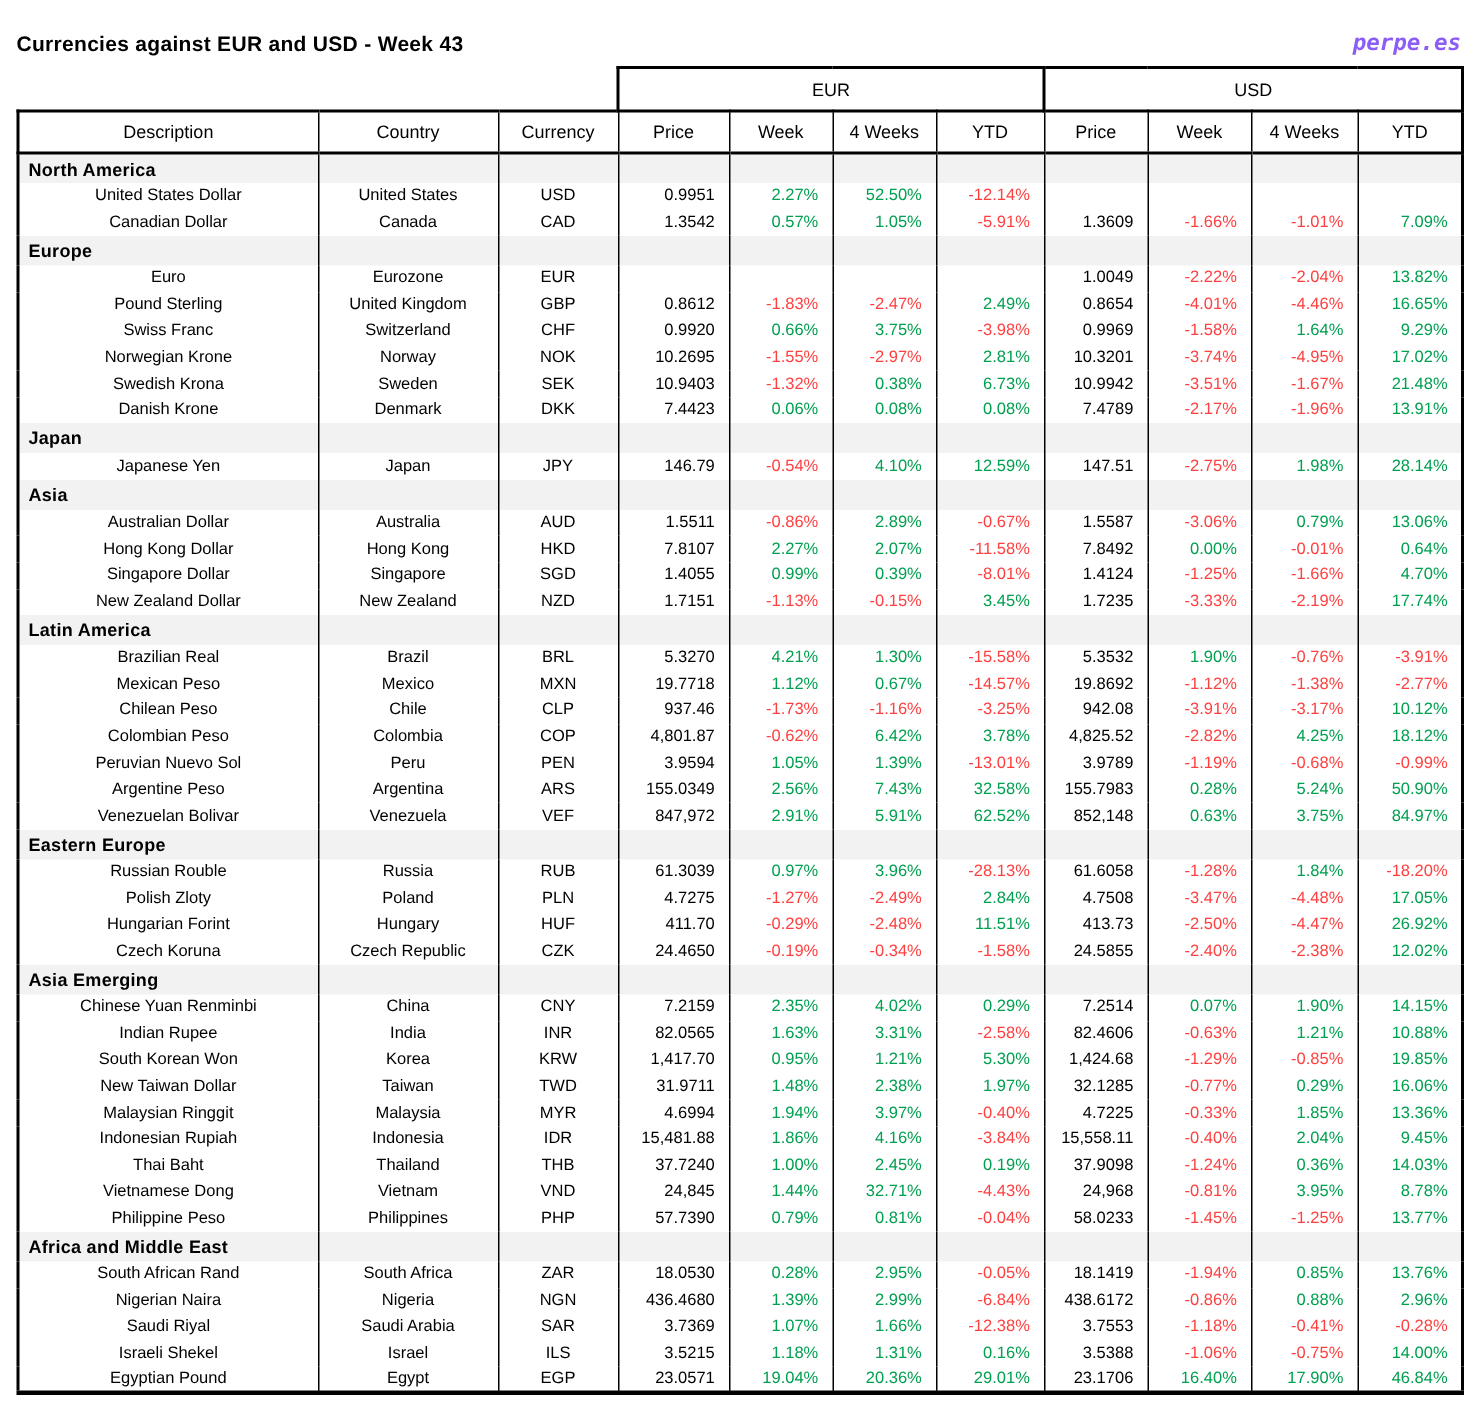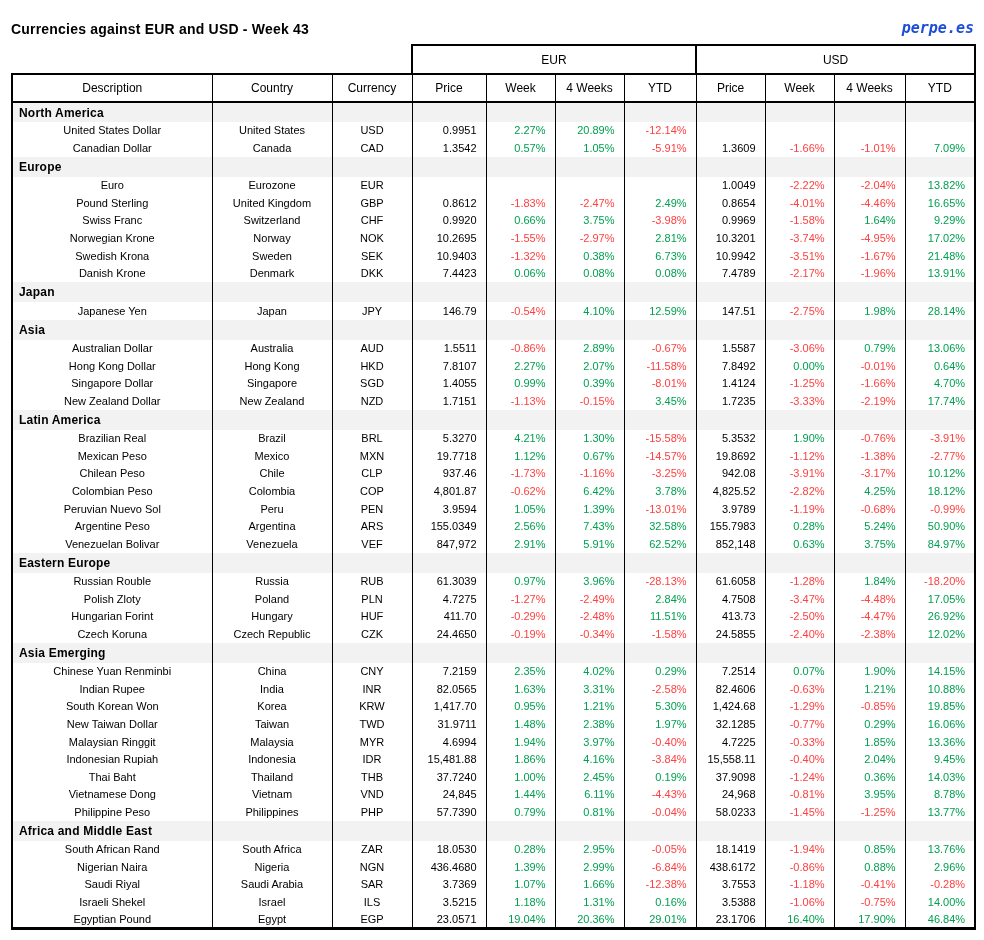--- a/index.html
+++ b/index.html
@@ -9,21 +9,21 @@
     font-family:"Liberation Sans", sans-serif; color:#000;
   }
   .page { padding:5px 10px 0 11px;margin-top:16px; }
   .topbar {
     width:963px; height:20px; display:flex; justify-content:space-between;
     align-items:flex-start; margin-bottom:3px;
   }
   .title { font-size:14px; font-weight:bold; letter-spacing:0.2px; }
   .brand {
     font-family:"DejaVu Sans Mono", monospace; font-style:italic; font-weight:bold;
-    font-size:15px; color:#1d4ed8; line-height:1;
+    font-size:15px; color:#8b5cf6; line-height:1;
   }
   table.fx {
     border-collapse:collapse; table-layout:fixed; width:963px;
     border-bottom:3px solid var(--line);
   }
   td, th { overflow:hidden; white-space:nowrap; padding:0; }
   
   td.spacer { border:none; background:#fff; }
   th.group {
     border:2px solid var(--line); height:29px; font-weight:normal;
@@ -109,21 +109,21 @@
           <td></td>
           <td></td>
           <td></td>
         </tr>
         <tr>
           <td class="txt">United States Dollar</td>
           <td class="txt">United States</td>
           <td class="txt">USD</td>
           <td class="num">0.9951</td>
           <td class="num pos">2.27%</td>
-          <td class="num pos">20.89%</td>
+          <td class="num pos">52.50%</td>
           <td class="num neg">-12.14%</td>
           <td class="num"></td>
           <td class="num"></td>
           <td class="num"></td>
           <td class="num"></td>
         </tr>
         <tr>
           <td class="txt">Canadian Dollar</td>
           <td class="txt">Canada</td>
           <td class="txt">CAD</td>
@@ -590,21 +590,21 @@
           <td class="num neg">-1.24%</td>
           <td class="num pos">0.36%</td>
           <td class="num pos">14.03%</td>
         </tr>
         <tr>
           <td class="txt">Vietnamese Dong</td>
           <td class="txt">Vietnam</td>
           <td class="txt">VND</td>
           <td class="num">24,845</td>
           <td class="num pos">1.44%</td>
-          <td class="num pos">6.11%</td>
+          <td class="num pos">32.71%</td>
           <td class="num neg">-4.43%</td>
           <td class="num">24,968</td>
           <td class="num neg">-0.81%</td>
           <td class="num pos">3.95%</td>
           <td class="num pos">8.78%</td>
         </tr>
         <tr>
           <td class="txt">Philippine Peso</td>
           <td class="txt">Philippines</td>
           <td class="txt">PHP</td>

